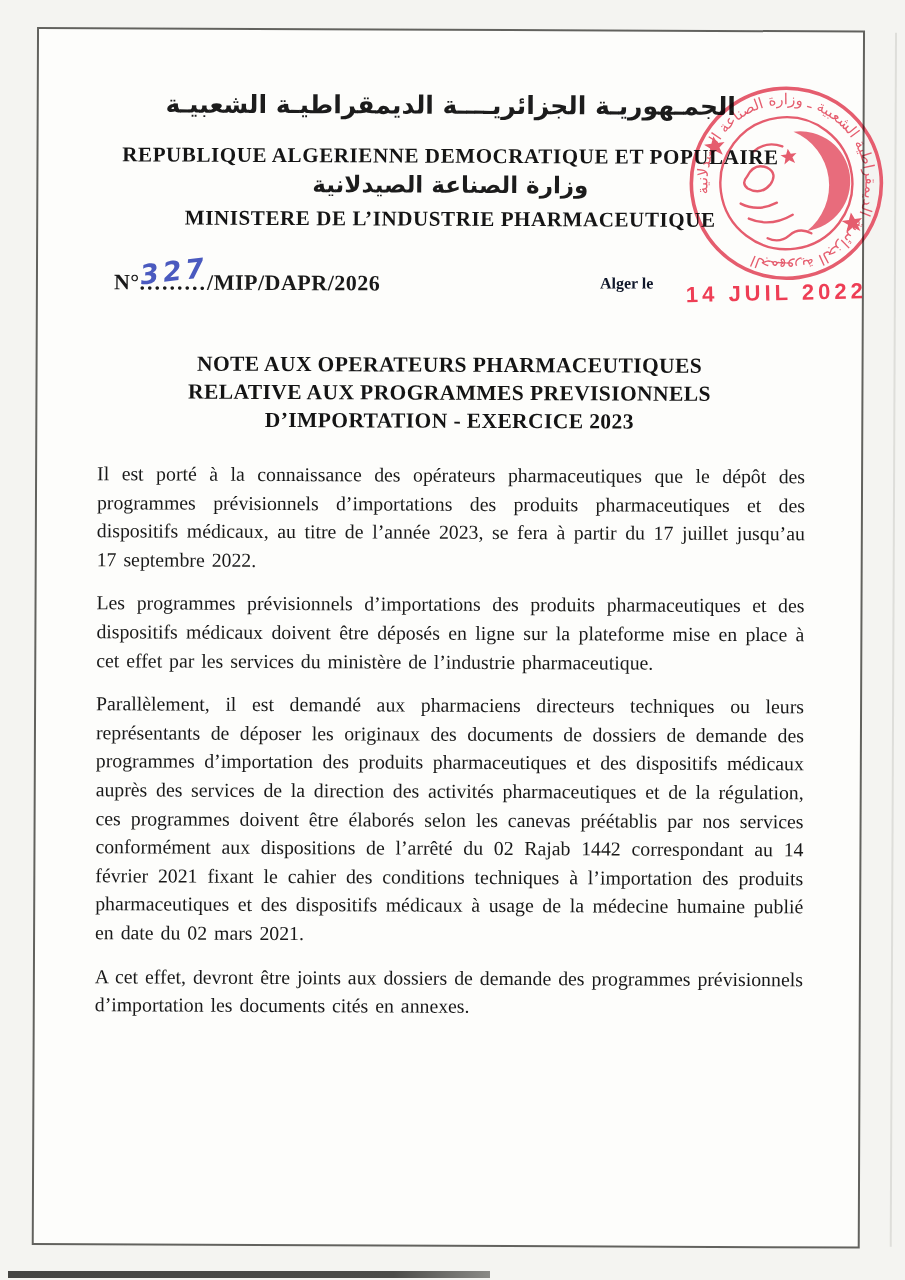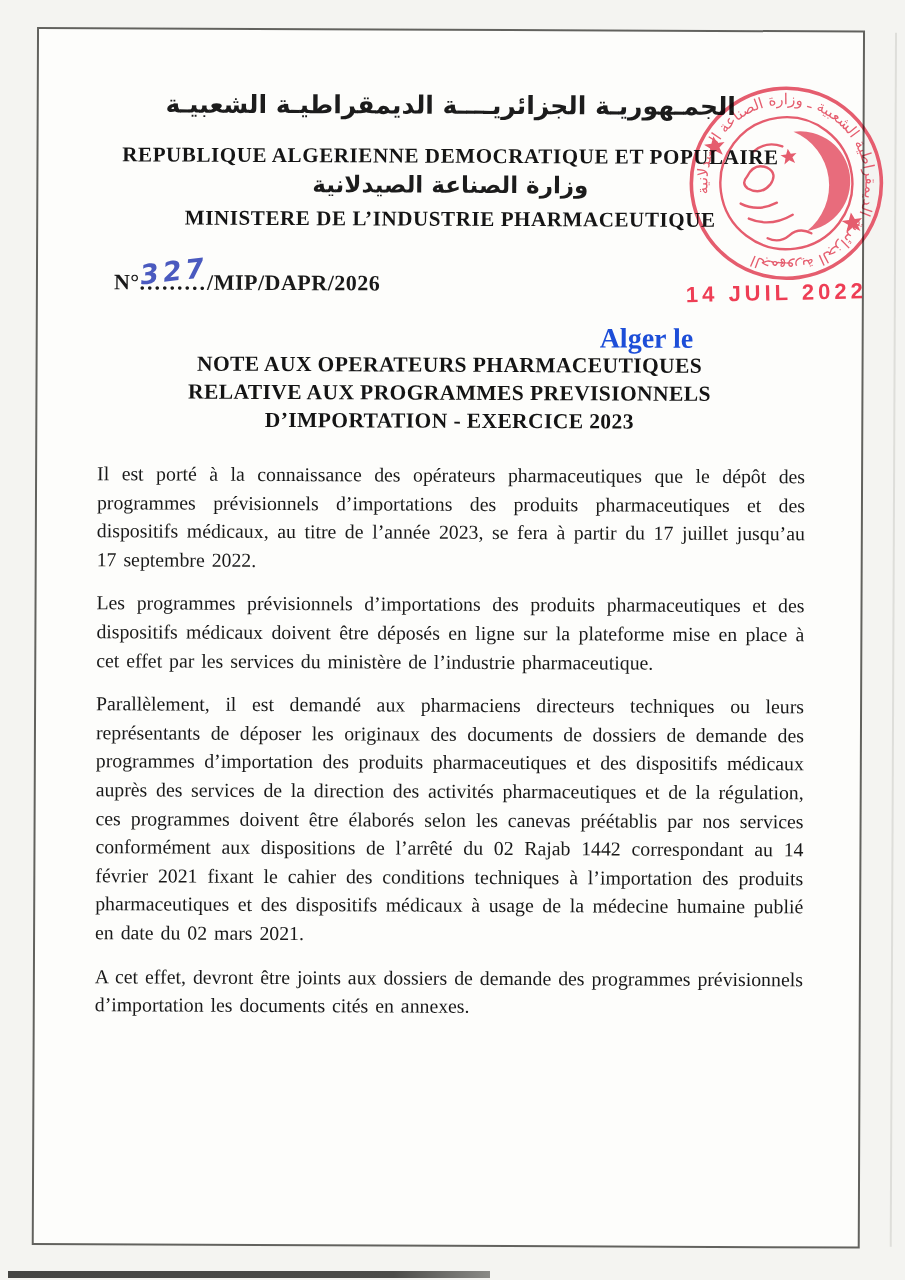--- a/index.html
+++ b/index.html
@@ -49,21 +49,21 @@
     color:#1a1a1a;letter-spacing:0.5px;
   }
   #ref-dots{letter-spacing:2px;}
   #handwritten-number{
     position:absolute;left:26px;top:-14px;
     font-family:"DejaVu Sans", sans-serif;font-style:italic;font-weight:bold;
     font-size:27px;color:#4a5abf;letter-spacing:4px;
     transform:rotate(-7deg);white-space:nowrap;
   }
   #place-label{
-    position:absolute;left:562px;top:243px;font-size:28px;font-weight:bold;color:#1d4ed8;margin-top:48px;
+    position:absolute;left:562px;top:243px;font-size:16px;font-weight:bold;color:#0f172a;
   }
   #date-stamp{
     position:absolute;left:648px;top:248px;
     font-family:"Liberation Sans", sans-serif;font-weight:bold;
     font-size:22px;color:#ee3e55;letter-spacing:4px;
     transform:rotate(-1.5deg);white-space:nowrap;
   }
   
   #title-block{
     position:absolute;left:0;right:0;top:320px;text-align:center;

